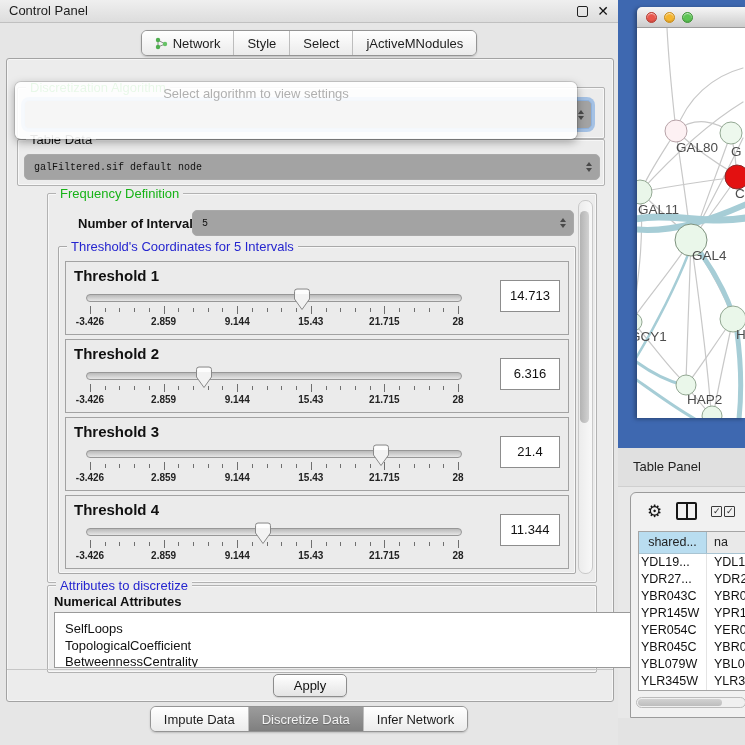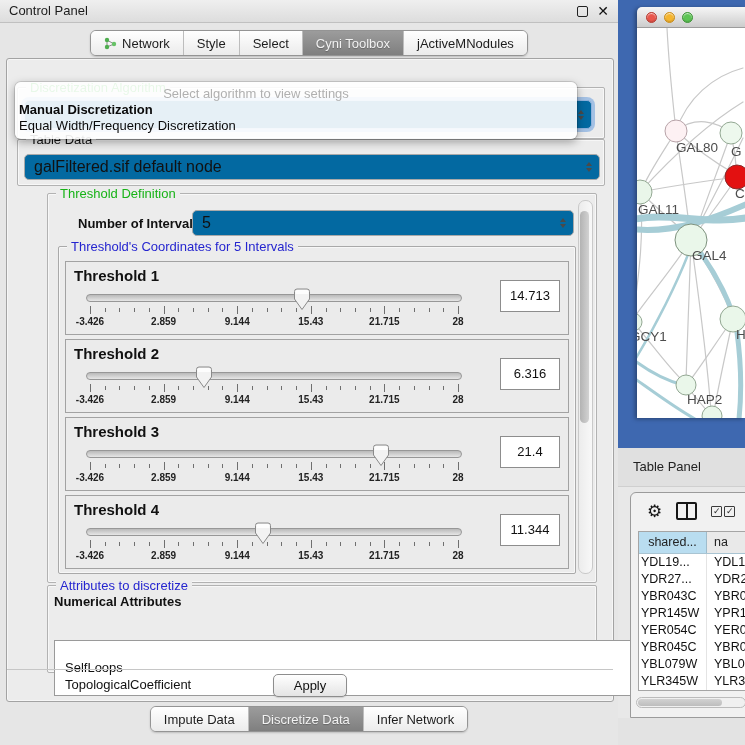--- a/index.html
+++ b/index.html
@@ -17,21 +17,21 @@
   .seg-item{display:flex;align-items:center;gap:5px;padding:3px 13px;font-size:13px;color:#1d1d1d;background:linear-gradient(#ffffff,#ebebeb);border-left:1px solid #bdbdbd;height:18px;}
   .seg-item:first-child{border-left:none;}
   .seg-item.sel{background:linear-gradient(#9c9c9c,#7f7f7f);color:#f2f2f2;text-shadow:0 1px 1px rgba(0,0,0,0.25);}
   .cp-main{position:absolute;left:6px;top:58px;width:606px;height:642px;background:#ececec;border:1px solid #a3a3a3;border-radius:3px;box-shadow:inset 0 0 0 1px #f6f6f6;}
   .group{position:absolute;border:1px solid #b2b2b2;border-radius:2px;box-shadow:inset 0 0 0 1px rgba(255,255,255,0.6);}
   .gtitle{position:absolute;top:-8px;left:8px;background:#ececec;padding:0 4px;font-size:13px;white-space:nowrap;}
   .gtitle.green{color:#17b317;}
   .gtitle.blue{color:#2525cf;}
   .gtitle.plain{color:#111;}
   
-  .combo{position:absolute;background:#0369a1;border:1px solid #a9a9a9;border-radius:5px;font-size:16px;color:#111;}
+  .combo{position:absolute;background:#a3a3a3;border:1px solid #a9a9a9;border-radius:5px;font-size:10px;color:#111;font-family:Liberation Mono, monospace;}
   .combo .cval{position:absolute;left:9px;top:50%;transform:translateY(-50%);white-space:nowrap;}
   .stepper{position:absolute;right:7px;top:50%;transform:translateY(-50%);display:flex;flex-direction:column;gap:2px;}
   .arr-up{width:0;height:0;border-left:3.5px solid transparent;border-right:3.5px solid transparent;border-bottom:4.5px solid #4a4a4a;}
   .arr-dn{width:0;height:0;border-left:3.5px solid transparent;border-right:3.5px solid transparent;border-top:4.5px solid #4a4a4a;}
   #algo-combo{left:6px;top:12px;width:566px;height:27px;border-color:#8fb2dd;box-shadow:0 0 0 3px rgba(106,158,222,0.55);}
   #tabledata-combo{left:6px;top:14px;width:574px;height:24px;}
   
   #algo-popup{position:absolute;left:8px;top:23px;width:562px;height:57px;background:rgba(255,255,255,0.9);border-radius:6px;box-shadow:0 3px 10px rgba(0,0,0,0.35),0 0 0 1px rgba(0,0,0,0.12);z-index:30;padding-top:3px;box-sizing:border-box;}
   .pop-placeholder{text-align:center;color:#b0b0b0;font-size:13px;height:17px;line-height:17px;transform:translateX(-40px);}
   .pop-item{font-size:13px;color:#0a0a0a;padding:0 4px;height:16px;line-height:16px;white-space:nowrap;}
@@ -58,21 +58,21 @@
   .track{position:absolute;left:0;right:0;top:6px;height:6px;background:linear-gradient(#b9b9b9,#e6e6e6);border:1px solid #979797;border-radius:4px;}
   .scale{position:absolute;left:4px;right:4px;top:0;bottom:0;}
   .handle{position:absolute;top:0;width:18px;height:23px;z-index:5;}
   .tick{position:absolute;width:1px;background:#6f6f6f;}
   .tick.minor{top:20px;height:4px;}
   .tick.major{top:18px;height:8px;}
   .tlabel{position:absolute;top:28px;transform:translateX(-50%);font-size:10px;font-weight:bold;color:#222;white-space:nowrap;}
   .thr-value{position:absolute;right:8px;top:18px;width:58px;height:30px;background:#fff;border:1px solid #8d8d8d;font-size:13px;color:#111;text-align:center;line-height:30px;}
   
   #attr-label{position:absolute;left:6px;top:8px;font-size:13px;font-weight:bold;color:#111;text-align:right;}
-  #attr-list{position:absolute;left:6px;top:26px;width:612px;height:56px;background:#fff;border:1px solid #9a9a9a;overflow:hidden;padding:19px 0 0 10px;box-sizing:border-box;margin-top:28px;}
+  #attr-list{position:absolute;left:6px;top:26px;width:612px;height:56px;background:#fff;border:1px solid #9a9a9a;overflow:hidden;padding:8px 0 0 10px;box-sizing:border-box;}
   .attr-item{font-size:13px;color:#111;line-height:16.5px;white-space:nowrap;}
   #attr-scroll{right:2px;top:2px;width:11px;height:50px;border:none;background:#efefef;}
   #attr-scroll .vthumb{top:2px;height:42px;}
   
   #apply-sep{position:absolute;left:0;right:0;top:610px;border-top:1px solid #c6c6c6;}
   #apply-row{position:absolute;left:0;right:0;top:615px;text-align:center;}
   #apply-btn{display:inline-block;padding:3px 20px;font-size:13px;color:#111;background:linear-gradient(#ffffff,#e4e4e4);border:1px solid #8d8d8d;border-radius:5px;box-shadow:0 1px 1px rgba(0,0,0,0.12);}
   
   #right-side{position:absolute;left:618px;top:0;width:127px;height:745px;}
   #desktop{position:absolute;left:0;top:0;width:127px;height:448px;background:#3e68b0;}
@@ -127,62 +127,55 @@
               <circle cx="10" cy="7" r="2.2" fill="#67c267"></circle>
             </svg>
             <span>Network</span>
           </div>
           <div class="seg-item">
             <span>Style</span>
           </div>
           <div class="seg-item">
             <span>Select</span>
           </div>
-          <div class="seg-item sel">
-            <span>Cyni Toolbox</span>
-          </div>
           <div class="seg-item">
             <span>jActiveMNodules</span>
           </div>
         </div>
     </div>
 
     <div class="cp-main">
 
       <div class="group" id="algo-group">
         <span class="gtitle green">Discretization Algorithm</span>
         <div class="combo" id="algo-combo">
           <span class="stepper">
               <span class="arr-up"></span>
               <span class="arr-dn"></span>
             </span>
         </div>
       </div>
 
       <div id="algo-popup">
         <div class="pop-placeholder">Select algorithm to view settings</div>
-        <div id="popup-list">
-            <div class="pop-item sel">Manual Discretization</div>
-            <div class="pop-item">Equal Width/Frequency Discretization</div>
-          </div>
       </div>
 
       <div class="group" id="tabledata-group">
         <span class="gtitle plain">Table Data</span>
         <div class="combo" id="tabledata-combo">
           <span class="cval">galFiltered.sif default node</span>
           <span class="stepper">
               <span class="arr-up"></span>
               <span class="arr-dn"></span>
             </span>
         </div>
       </div>
 
       <div class="group" id="interval-group">
-        <span class="gtitle green">Threshold Definition</span>
+        <span class="gtitle green">Frequency Definition</span>
         <div class="vscroll" id="interval-scroll">
             <div class="vthumb"></div>
           </div>
         <span id="noi-label">Number of Intervals</span>
         <div class="combo" id="noi-combo">
           <span class="cval">5</span>
           <span class="stepper">
               <span class="arr-up"></span>
               <span class="arr-dn"></span>
             </span>

